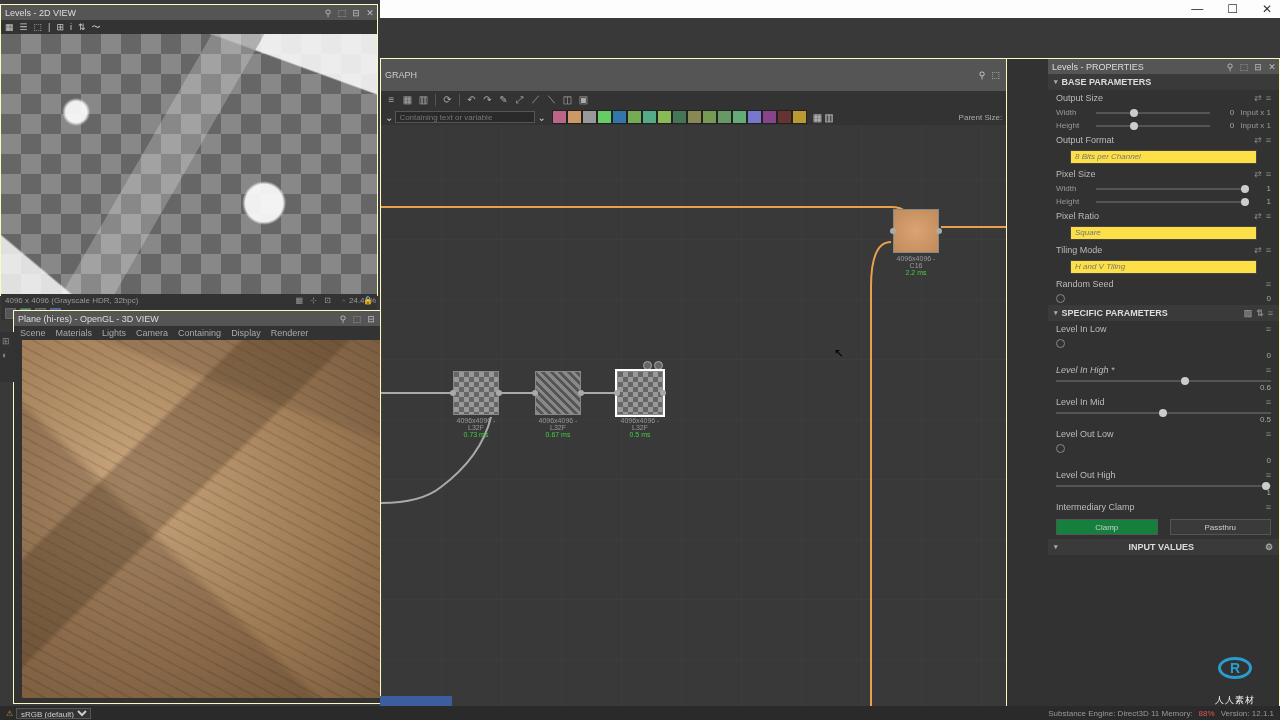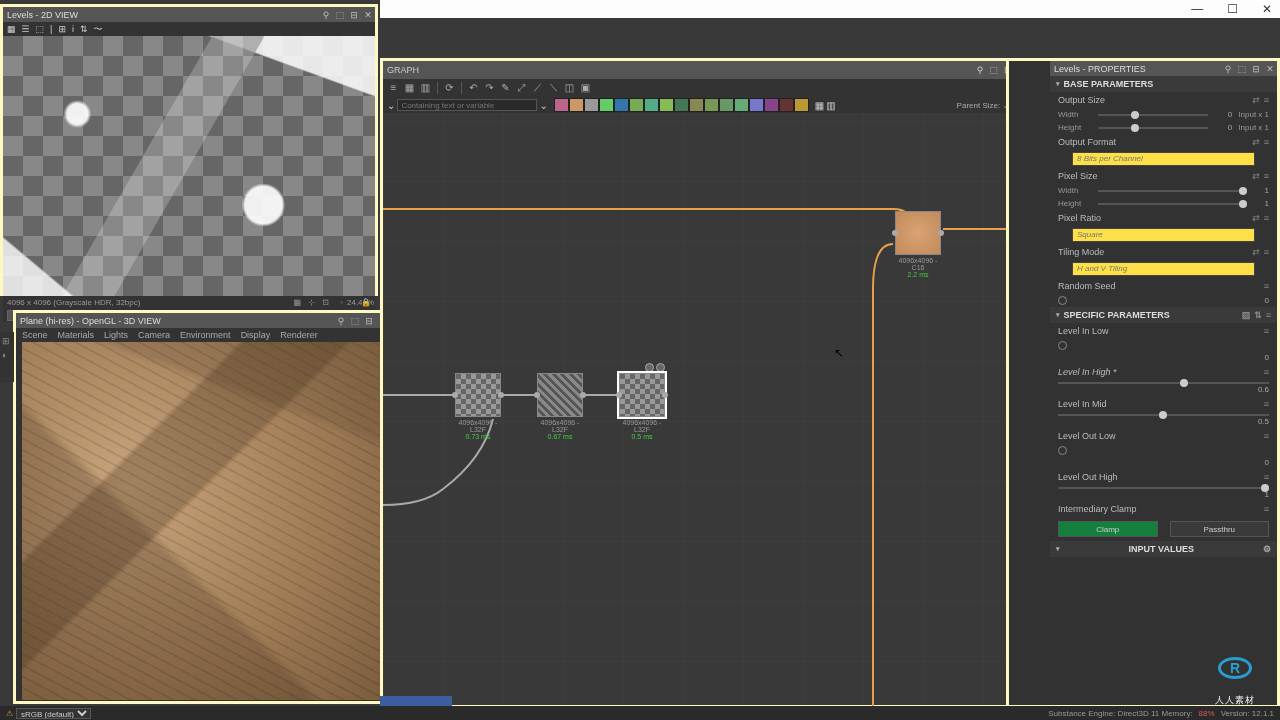--- a/index.html
+++ b/index.html
@@ -3,21 +3,21 @@
 <meta charset="utf-8">
 <style>
 * { margin:0; padding:0; box-sizing:border-box; font-family:Arial,sans-serif; user-select:none; }
 body { background:#393939; width:1280px; height:720px; overflow:hidden; position:relative; color:#ccc; font-size:10px; }
 
 
 .win-titlebar { position:absolute; top:0; right:0; width:900px; height:18px; background:#fdfdfd; display:flex; justify-content:flex-end; align-items:center; gap:24px; padding-right:8px; }
 .win-titlebar span { color:#333; font-size:12px; }
 
 
-.panel { position:absolute; background:#323232; border:3px solid #fef9c3; }
+.panel { position:absolute; background:#323232; border:1px solid #fef9c3; }
 .panel-hdr { height:15px; background:#555; display:flex; align-items:center; padding:0 4px; font-size:9px; color:#ddd; position:relative; }
 .panel-hdr .icons { position:absolute; right:2px; display:flex; gap:4px; }
 .panel-hdr .ic { width:10px; height:10px; color:#bbb; font-size:9px; text-align:center; }
 
 
 #v2d { left:0; top:4px; width:378px; height:292px; }
 #v2d .view { width:100%; height:260px; background:
   repeating-conic-gradient(#888 0 25%, #666 0 50%) 0 0/40px 40px,
   #777; position:relative; }
 #v2d .view::after { content:""; position:absolute; inset:0;
@@ -51,21 +51,21 @@
 .sidebar-v { position:absolute; left:0; top:332px; width:14px; height:50px; background:#333; display:flex; flex-direction:column; gap:4px; padding-top:4px; align-items:center; }
 .sidebar-v span{ width:10px;height:10px;color:#888;font-size:9px;}
 
 
 #graph { left:380px; top:58px; width:652px; height:650px; background:#393939;
   background-image:
    linear-gradient(#3d3d3d 1px, transparent 1px),
    linear-gradient(90deg,#3d3d3d 1px, transparent 1px);
   background-size:60px 60px;
 }
-.graph-hdr { height:18px; background:#555; font-size:9px; color:#ccc; display:flex; align-items:center; justify-content:flex-end; padding:0 4px; gap:6px; position:relative; }
+.graph-hdr { height:32px; background:#555; font-size:9px; color:#ccc; display:flex; align-items:center; justify-content:flex-end; padding:0 4px; gap:6px; position:relative; }
 .graph-hdr .ttl{ position:absolute; left:4px; }
 .graph-tb { height:18px; background:#333; display:flex; align-items:center; gap:3px; padding:0 4px; }
 .graph-tb .ic { width:13px; height:13px; color:#aaa; font-size:10px; text-align:center; }
 .graph-tb .sep { width:1px; height:12px; background:#555; margin:0 2px; }
 .search-row { height:16px; background:#333; display:flex; align-items:center; padding:0 4px; gap:2px; }
 .search-row input { flex:0 0 140px; height:12px; background:#2a2a2a; border:1px solid #555; color:#888; font-size:8px; padding:0 3px; }
 .search-row .sw { width:15px; height:14px; border:1px solid #222; }
 .pal { display:flex; margin-left:4px; }
 .pal .sw:nth-child(1){background:#b68;} .pal .sw:nth-child(2){background:#c96;}
 .pal .sw:nth-child(3){background:#999;} .pal .sw:nth-child(4){background:#6c6;}
@@ -192,21 +192,21 @@
       <span class="ic">⬚</span>
       <span class="ic">⊟</span>
       <span class="ic">✕</span>
     </span>
   </div>
   <div class="menubar">
     <span>Scene</span>
     <span>Materials</span>
     <span>Lights</span>
     <span>Camera</span>
-    <span>Environment</span>
+    <span>Containing</span>
     <span>Display</span>
     <span>Renderer</span>
   </div>
   <div class="view"></div>
 </div>
 <div class="sidebar-v">
   <span>⊞</span>
   <span>◐</span>
 </div>
 

